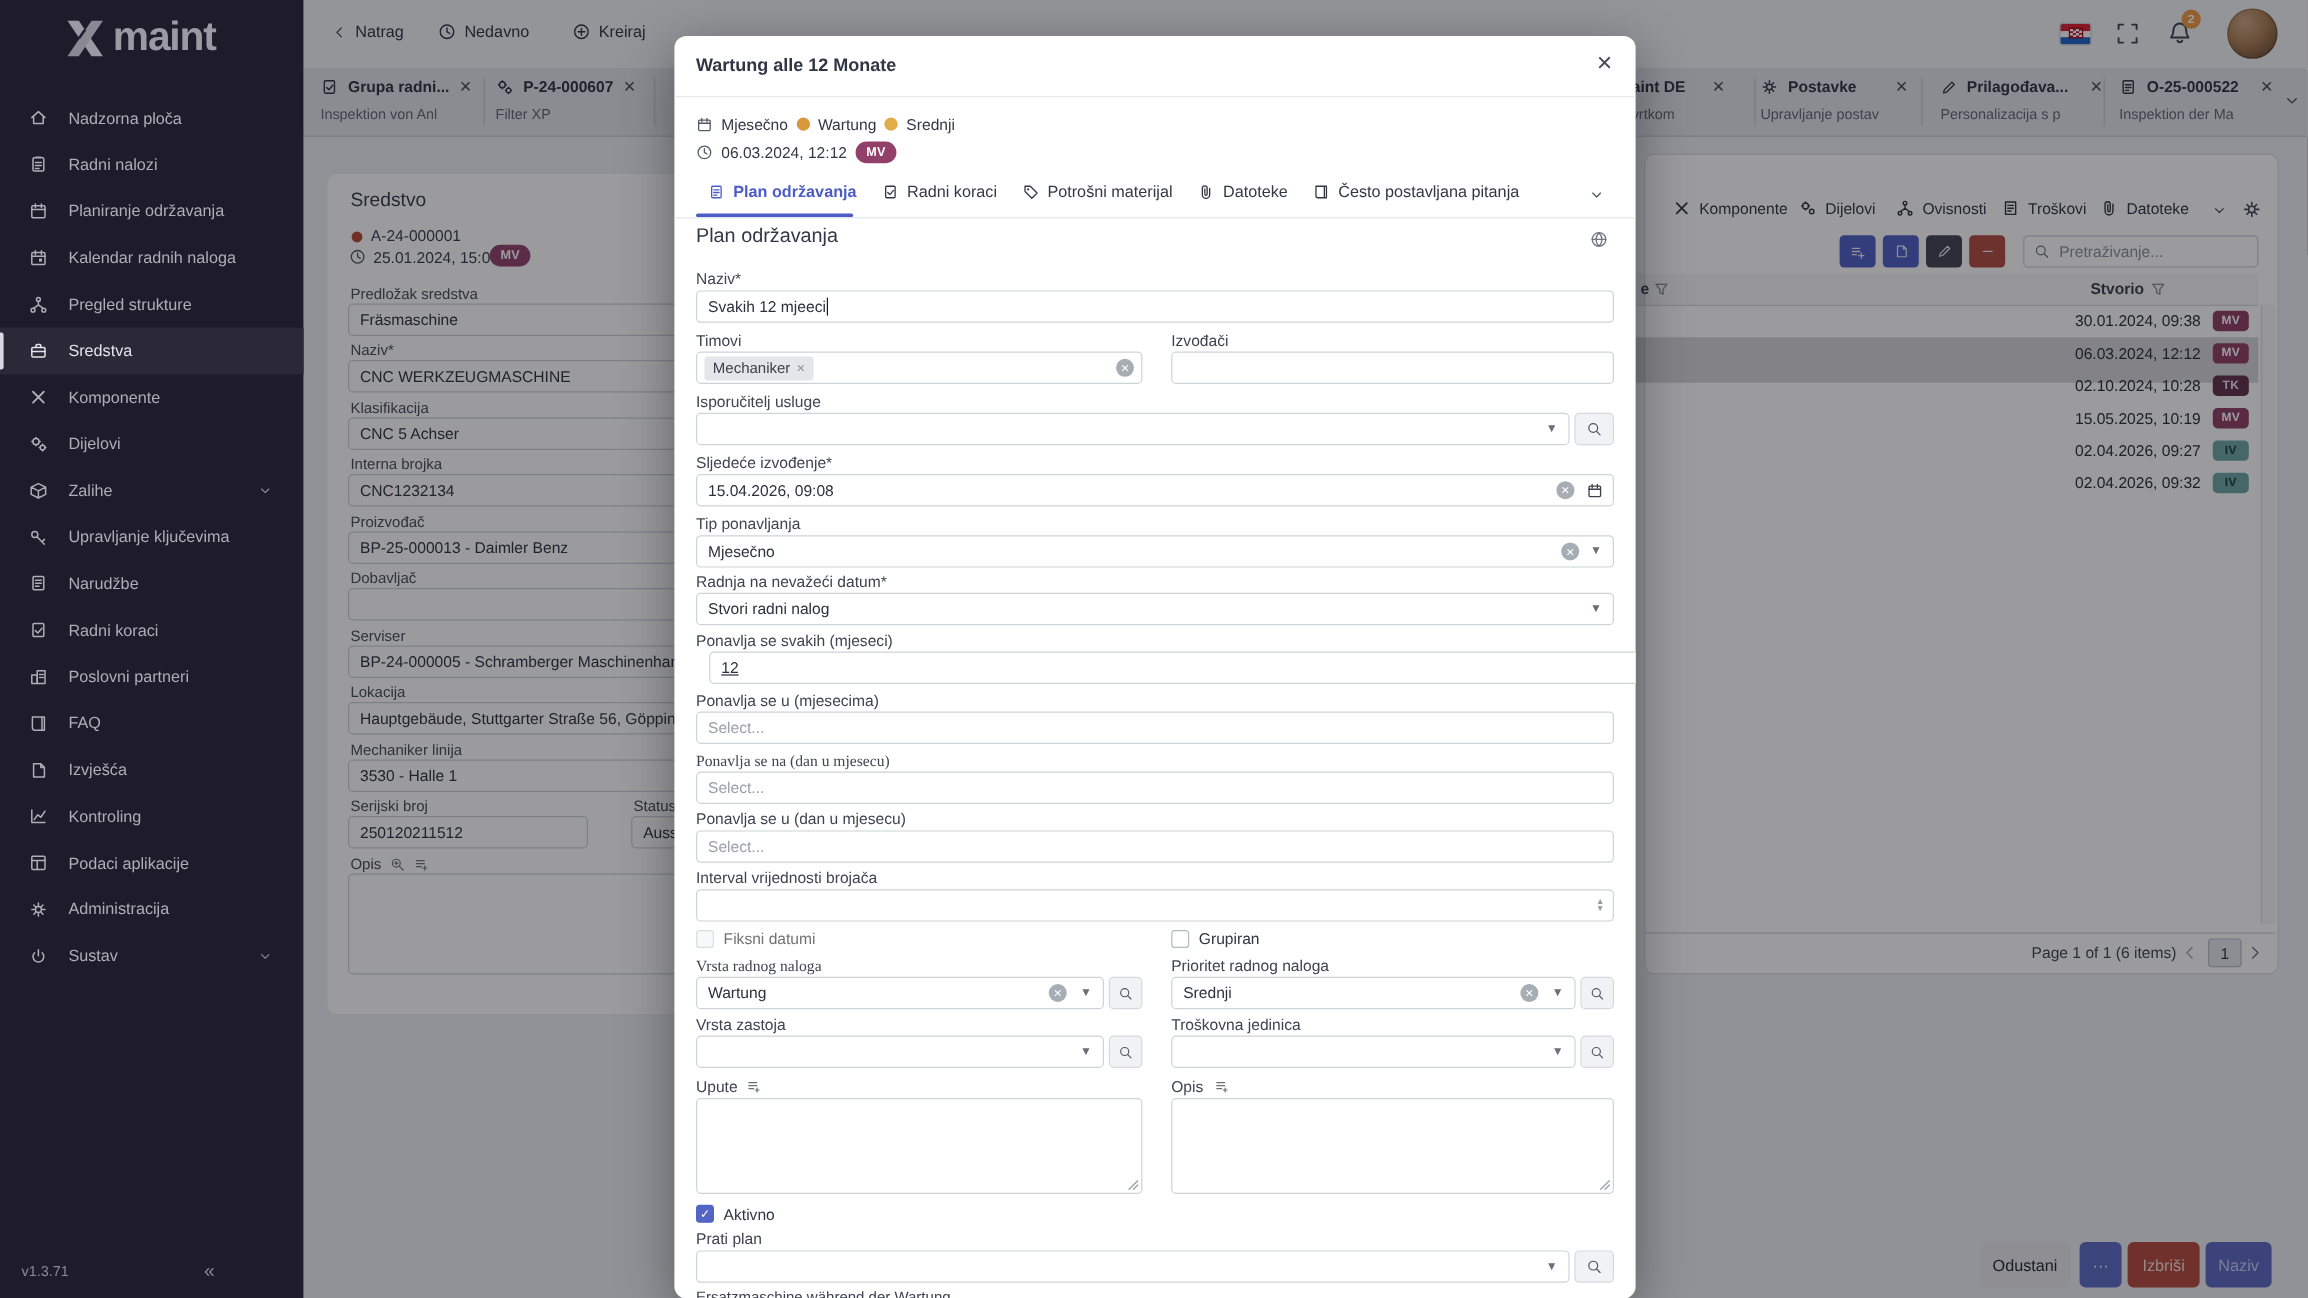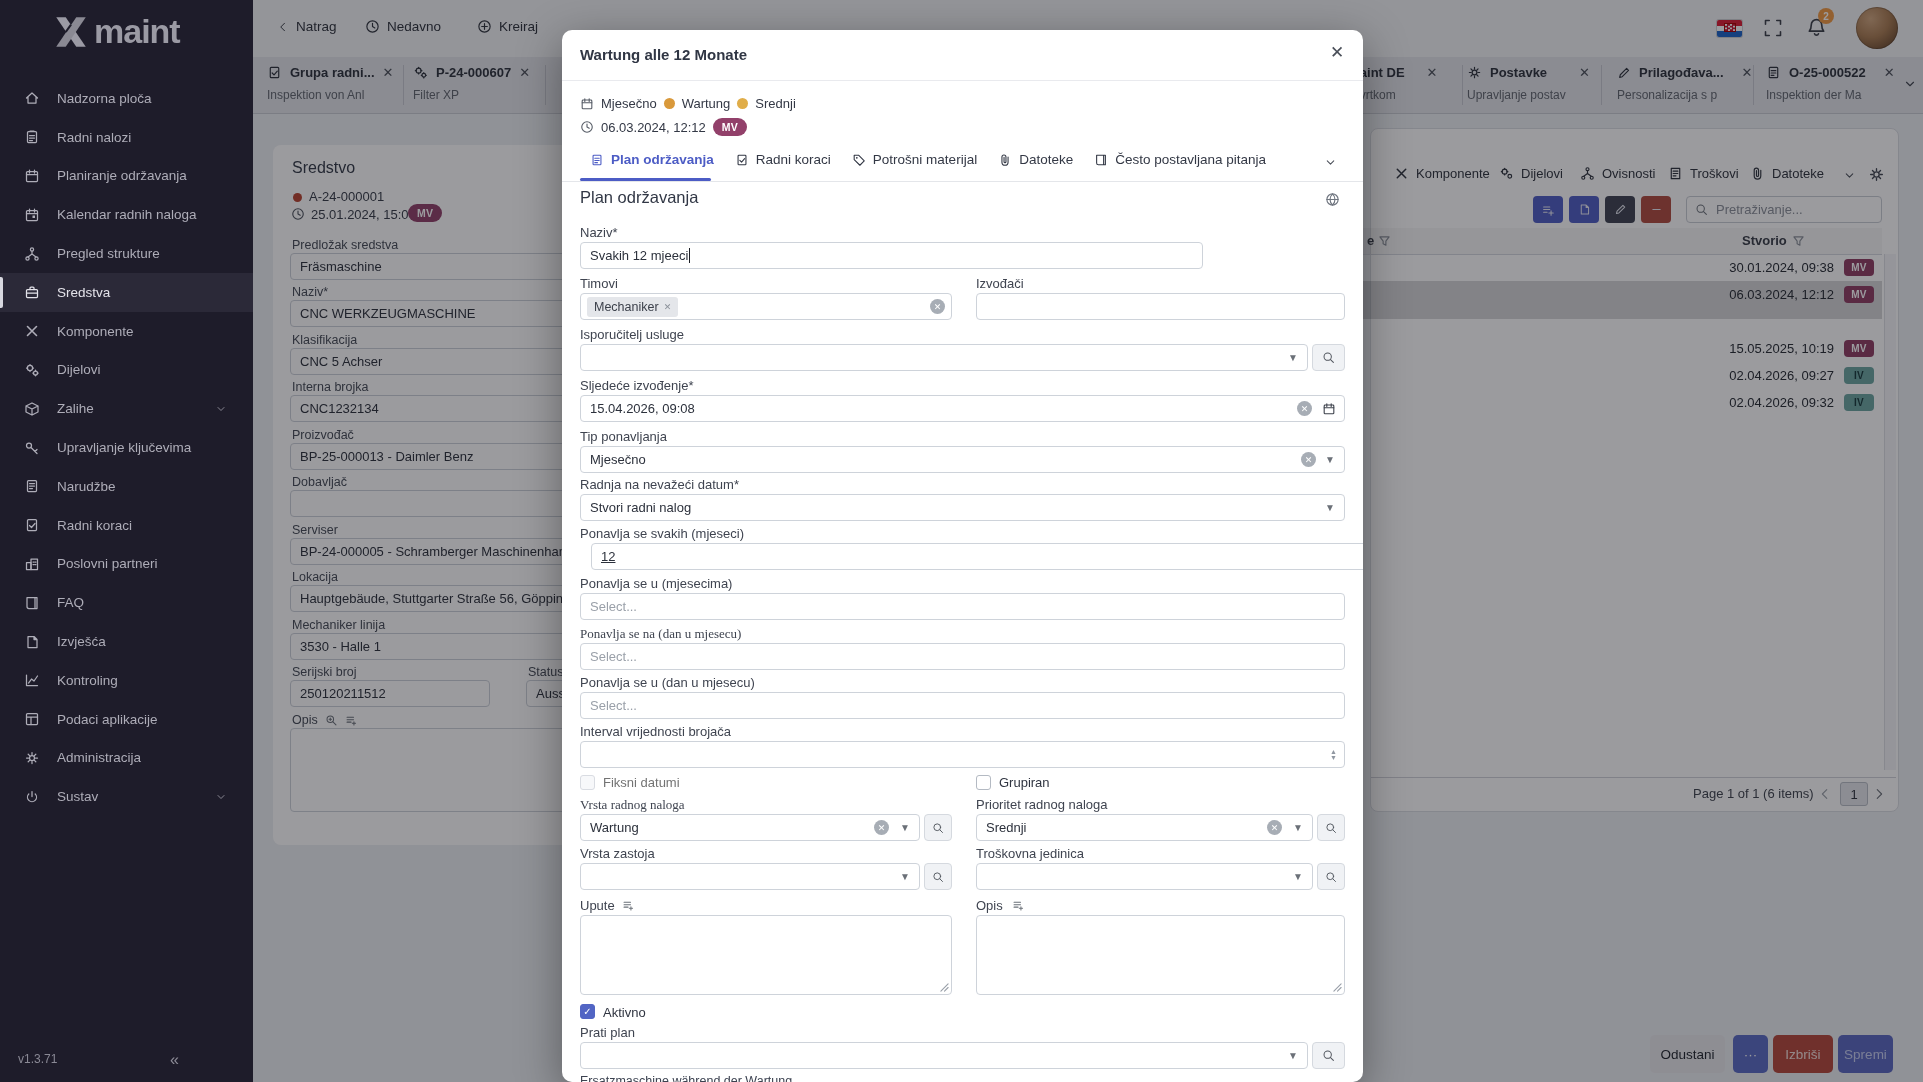--- a/index.html
+++ b/index.html
@@ -357,20 +357,24 @@
     </div>
 
     <div class="trow" style="top:254px;">
       <span class="tdate">30.01.2024, 09:38</span>
       <span class="tbadge mv">MV</span>
     </div>
     <div class="trow sel" style="top:281px;">
       <span class="tdate">06.03.2024, 12:12</span>
       <span class="tbadge mv">MV</span>
     </div>
+    <div class="trow" style="top:308px;">
+      <span class="tdate">02.10.2024, 10:28</span>
+      <span class="tbadge tk">TK</span>
+    </div>
     <div class="trow" style="top:335px;">
       <span class="tdate">15.05.2025, 10:19</span>
       <span class="tbadge mv">MV</span>
     </div>
     <div class="trow" style="top:362px;">
       <span class="tdate">02.04.2026, 09:27</span>
       <span class="tbadge iv">IV</span>
     </div>
     <div class="trow" style="top:389px;">
       <span class="tdate">02.04.2026, 09:32</span>
@@ -385,21 +389,21 @@
         <path d="M10 3L5 8l5 5"></path>
       </svg>
     <div class="abs" style="left:1840px;top:782px;width:26px;height:22px;background:#e5e7ec;border:1px solid #b9bdc6;border-radius:3px;display:flex;align-items:center;justify-content:center;font-size:13px;color:#2e333d;">1</div>
     <svg class="ic abs" style="left:1872px;top:787px;color:#6b7078;" width="14" height="14" viewBox="0 0 16 16">
         <path d="M6 3l5 5-5 5"></path>
       </svg>
 
     <div class="fbtn" style="left:1650px;top:1035px;width:75px;background:#e9e9ed;color:#1e232b;">Odustani</div>
     <div class="fbtn" style="left:1733px;top:1035px;width:35px;background:#5b6cc5;color:#fff;">···</div>
     <div class="fbtn" style="left:1773px;top:1035px;width:60px;background:#b5483c;color:#f3ded9;">Izbriši</div>
-    <div class="fbtn" style="left:1838px;top:1035px;width:55px;background:#5b68c2;color:#c6cdf0;">Spremi</div>
+    <div class="fbtn" style="left:1838px;top:1035px;width:55px;background:#5b68c2;color:#c6cdf0;">Naziv</div>
   </div>
 
   <div id="overlay"></div>
 
   <div id="sidebar">
     <div class="logo">
       <svg width="38" height="38" viewBox="0 0 36 36">
         <path d="M4 4h9l19 28h-9z" fill="#9b9aa4"></path>
         <path d="M32 4h-9L4 32h9z" fill="#8a8993"></path>
         <path d="M13 18l5-7" stroke="#1e1c2a" stroke-width="2"></path>
@@ -615,21 +619,21 @@
     <div class="m-underline"></div>
     <div class="m-tabdiv"></div>
 
     <div class="m-head">Plan održavanja</div>
     <svg class="ic abs" style="left:763px;top:162px;color:#707680;" width="15" height="15" viewBox="0 0 16 16">
         <circle cx="8" cy="8" r="6"></circle>
         <path d="M2 8h12M8 2c-3.5 3.5-3.5 8.5 0 12M8 2c3.5 3.5 3.5 8.5 0 12"></path>
       </svg>
 
     <div class="mlbl" style="left:18px;top:195px;">Naziv*</div>
-    <div class="ctl" style="left:18px;top:212px;width:623px;">
+    <div class="ctl" style="left:18px;top:212px;width:765px;">
       <span>Svakih 12 mjeeci</span>
         <span class="txtcaret"></span>
     </div>
 
     <div class="mlbl" style="left:18px;top:246px;">Timovi</div>
     <div class="ctl" style="left:18px;top:263px;width:372px;padding:0 6px;">
       <span class="chip">
           <span>Mechaniker</span>
           <span class="x">✕</span>
         </span>

